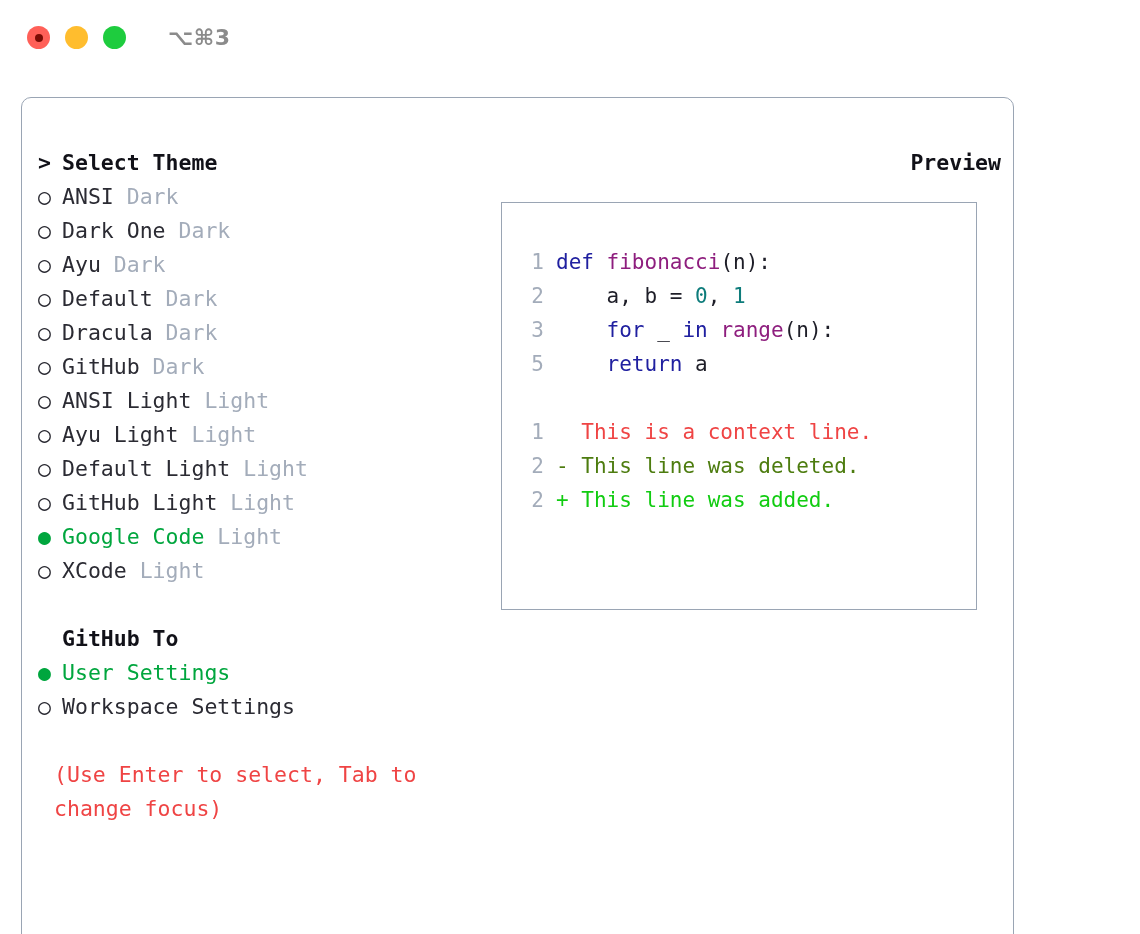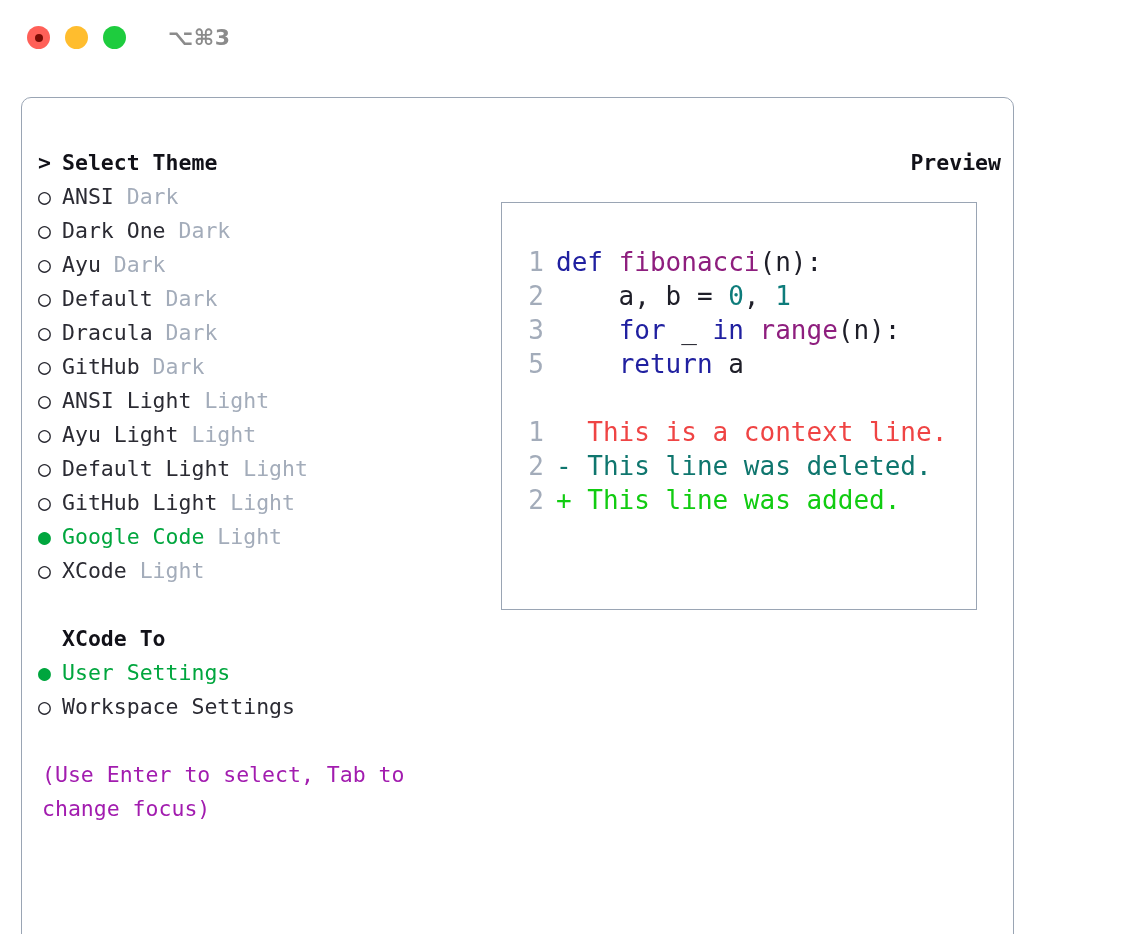--- a/index.html
+++ b/index.html
@@ -113,25 +113,25 @@
   .spacer-row { height: 34px; }
 
   #apply-to-heading {
     padding-left: 24px;
     font-weight: bold;
     color: #111118;
   }
 
   #hint-block {
     position: absolute;
-    left: 20px; top: 660px;
+    left: 32px; top: 660px;
     width: 420px;
     font-size: 21.5px;
     line-height: 34px;
-    color: #a21caf;
+    color: #ef4444;
     white-space: pre-wrap;
   }
 
   
   #preview-column {
     position: absolute;
     left: 479px; top: 48px;
     width: 500px;
     text-align: right;
   }
@@ -152,38 +152,38 @@
 
   #code-area {
     position: absolute;
     left: 20px; top: 42px;
     right: 8px;
   }
 
   .code-line {
     height: 34px;
     line-height: 34px;
-    font-size: 26px;
+    font-size: 21px;
     white-space: pre;
   }
   .ln {
     display: inline-block;
     width: 22px;
     text-align: right;
     color: #A3ACBA;
     margin-right: 12px;
   }
   .gap-line { height: 34px; }
 
   .tok-kw   { color: #2020A0; }
   .tok-fn   { color: #8E1E7E; }
   .tok-plain{ color: #1E1E28; }
   .tok-num  { color: #0E7C7B; }
   .tok-ctx  { color: #ef4444; }
-  .tok-del  { color: #0f766e; }
+  .tok-del  { color: #4d7c0f; }
   .tok-add  { color: #11CC11; }
 </style>
 </head>
 <body>
 
 <div id="window-frame">
 
   <div id="titlebar">
     <div class="traffic-lights">
       <span class="tl-dot tl-close"></span>
@@ -203,21 +203,21 @@
         <div class="row"><span class="marker marker-empty">○</span><span class="theme-name">Default </span><span class="theme-variant">Dark</span></div>
         <div class="row"><span class="marker marker-empty">○</span><span class="theme-name">Dracula </span><span class="theme-variant">Dark</span></div>
         <div class="row"><span class="marker marker-empty">○</span><span class="theme-name">GitHub </span><span class="theme-variant">Dark</span></div>
         <div class="row"><span class="marker marker-empty">○</span><span class="theme-name">ANSI Light </span><span class="theme-variant">Light</span></div>
         <div class="row"><span class="marker marker-empty">○</span><span class="theme-name">Ayu Light </span><span class="theme-variant">Light</span></div>
         <div class="row"><span class="marker marker-empty">○</span><span class="theme-name">Default Light </span><span class="theme-variant">Light</span></div>
         <div class="row"><span class="marker marker-empty">○</span><span class="theme-name">GitHub Light </span><span class="theme-variant">Light</span></div>
         <div class="row"><span class="marker marker-filled">●</span><span class="theme-name sel">Google Code </span><span class="theme-variant">Light</span></div>
         <div class="row"><span class="marker marker-empty">○</span><span class="theme-name">XCode </span><span class="theme-variant">Light</span></div>
         <div class="spacer-row"></div>
-        <div class="row" id="apply-to-heading">XCode To</div>
+        <div class="row" id="apply-to-heading">GitHub To</div>
         <div class="row"><span class="marker marker-filled">●</span><span class="theme-name sel">User Settings</span></div>
         <div class="row"><span class="marker marker-empty">○</span><span class="theme-name">Workspace Settings</span></div>
       </div>
 
     <div id="hint-block">(Use Enter to select, Tab to change focus)</div>
 
     <div id="preview-column">
       <div id="preview-title">Preview</div>
     </div>
 

